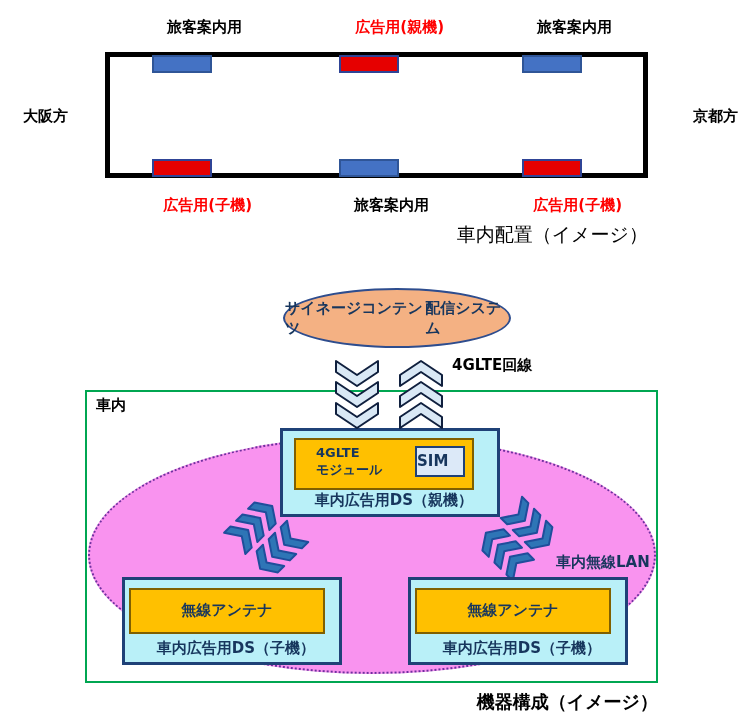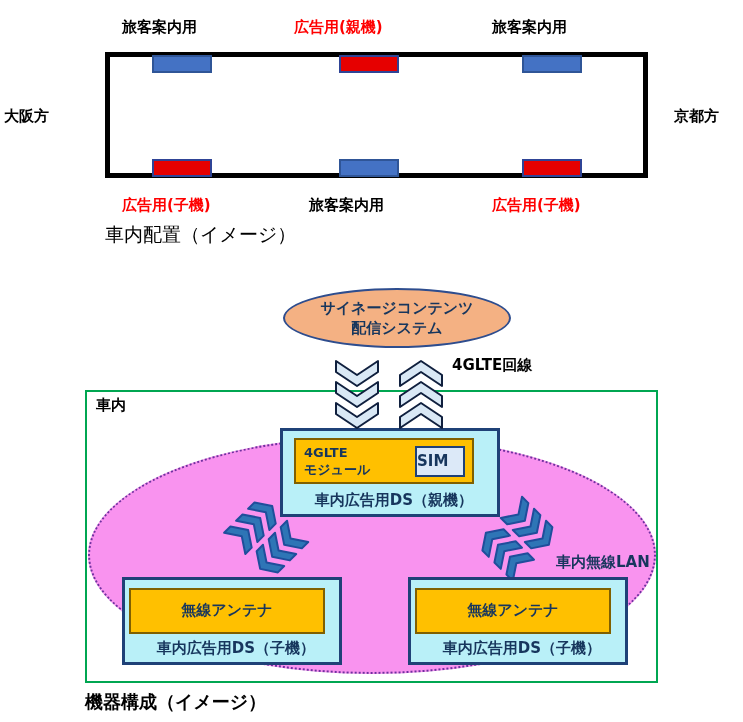--- a/index.html
+++ b/index.html
@@ -1,57 +1,57 @@
 <!DOCTYPE html>
 <html style="--screen-blue: #4472C4; --screen-blue-border: #2F5597; --screen-red: #E60000; --screen-red-border: #2F4496; --red-label: #FF0000; --train-border: #000000; --cloud-fill: #F4B183; --cloud-border: #2E4D8E; --cyan-fill: #B9F0F8; --cyan-border: #1F4177; --orange-fill: #FFC000; --orange-border: #806000; --sim-fill: #DCE9F8; --navy-text: #17365D; --green-border: #00A651; --pink-fill: #F993EF; --pink-border: #7030A0; --chevron-light: #D9E8F5; --chevron-outline: #10203E; --wlan-dark: #1F4E9B; --wlan-mid: #2E75B6;"><head>
 <meta charset="utf-8">
 <style>
   html,body{margin:0;padding:0;background:#fff;}
   .page{position:relative;width:743px;height:722px;background:#fff;
         font-family:"DejaVu Sans",sans-serif;overflow:hidden;}
-  .lbl{position:absolute;font-size:15px;font-weight:600;color:#000;text-align:left;white-space:nowrap;}
+  .lbl{position:absolute;font-size:15px;font-weight:600;color:#000;text-align:right;white-space:nowrap;}
   .red-text{color:var(--red-label,#f00);}
 
   
   .train-body{position:absolute;left:105px;top:52px;width:543px;height:126px;
               border:5px solid var(--train-border,#000);box-sizing:border-box;background:#fff;}
   .screen{position:absolute;width:60px;height:18px;box-sizing:border-box;}
   .screen.blue{background:var(--screen-blue);border:2px solid var(--screen-blue-border);}
   .screen.redf{background:var(--screen-red);border:2px solid var(--screen-red-border);}
   .s-tl{left:152px;top:55px}.s-tc{left:339px;top:55px}.s-tr{left:522px;top:55px}
   .s-bl{left:152px;top:159px}.s-bc{left:339px;top:159px}.s-br{left:522px;top:159px}
   .lt1{left:122px;top:18px;width:120px}.lt2{left:294px;top:18px;width:150px}.lt3{left:492px;top:18px;width:120px}
   .lb1{left:122px;top:196px;width:130px}.lb2{left:309px;top:196px;width:120px}.lb3{left:492px;top:196px;width:130px}
   .osaka{left:4px;top:107px;width:64px}.kyoto{left:674px;top:107px;width:64px}
   .caption1{left:105px;top:222px;width:543px;font-size:19px;font-weight:400;}
 
   
   .cloud{position:absolute;left:283px;top:288px;width:228px;height:60px;border-radius:50%;
          background:var(--cloud-fill);border:2px solid var(--cloud-border);box-sizing:border-box;
-         display:flex;flex-direction:column;justify-content:center;align-items:center;
+         display:flex;justify-content:center;align-items:center;
          color:var(--navy-text);font-size:15px;font-weight:600;line-height:20px;z-index:3;}
   .link-label{left:452px;top:356px;font-size:15px;font-weight:600;color:#000;z-index:5;}
   .v-arrows{position:absolute;left:334px;top:360px;z-index:4;overflow:visible;}
   .car-box{position:absolute;left:85px;top:390px;width:573px;height:293px;
            border:2px solid var(--green-border);box-sizing:border-box;z-index:0;}
   .car-label{left:96px;top:396px;font-size:15px;font-weight:600;color:#000;z-index:2;}
   .pink-ellipse{position:absolute;left:88px;top:436px;width:568px;height:238px;border-radius:50%;
                 background:var(--pink-fill);border:2px dotted var(--pink-border);box-sizing:border-box;z-index:1;}
   .diag{position:absolute;z-index:2;overflow:visible;}
   .diag-left{left:213px;top:500px;}
   .diag-right{left:472px;top:500px;}
   .wlan-label{left:556px;top:517px;font-size:15px;font-weight:600;color:var(--navy-text);z-index:2;margin-top:36px;}
   .ds-box{position:absolute;background:var(--cyan-fill);border:3px solid var(--cyan-border);
           box-sizing:border-box;z-index:3;}
   .parent-ds{left:280px;top:428px;width:220px;height:89px;}
   .child-left{left:122px;top:577px;width:220px;height:88px;}
   .child-right{left:408px;top:577px;width:220px;height:88px;}
-  .module-box{position:absolute;left:11px;top:7px;width:180px;height:46px;background:var(--orange-fill);
+  .module-box{position:absolute;left:11px;top:7px;width:180px;height:52px;background:var(--orange-fill);
               border:2px solid var(--orange-border);box-sizing:border-box;color:var(--navy-text);
-              font-size:13px;font-weight:600;line-height:17px;padding:4px 0 0 8px;}
+              font-size:13px;font-weight:600;line-height:17px;padding:4px 0 0 20px;}
   .module-box span{display:block;}
   .sim-box{position:absolute;right:7px;top:6px;width:50px;height:31px;background:var(--sim-fill);
            border:2px solid var(--cyan-border);box-sizing:border-box;text-align:left;line-height:26px;
            font-size:15px;font-weight:600;color:var(--navy-text);}
   .antenna-box{position:absolute;left:4px;top:8px;width:196px;height:46px;background:var(--orange-fill);
                border:2px solid var(--orange-border);box-sizing:border-box;text-align:center;line-height:41px;
                font-size:15px;font-weight:600;color:var(--navy-text);}
   .ds-label{position:absolute;left:0;right:0;bottom:4px;text-align:center;font-size:15px;
             font-weight:600;color:var(--navy-text);white-space:nowrap;padding-left:8px;}
   .caption2{left:85px;top:690px;width:573px;font-size:18px;font-weight:700;}

